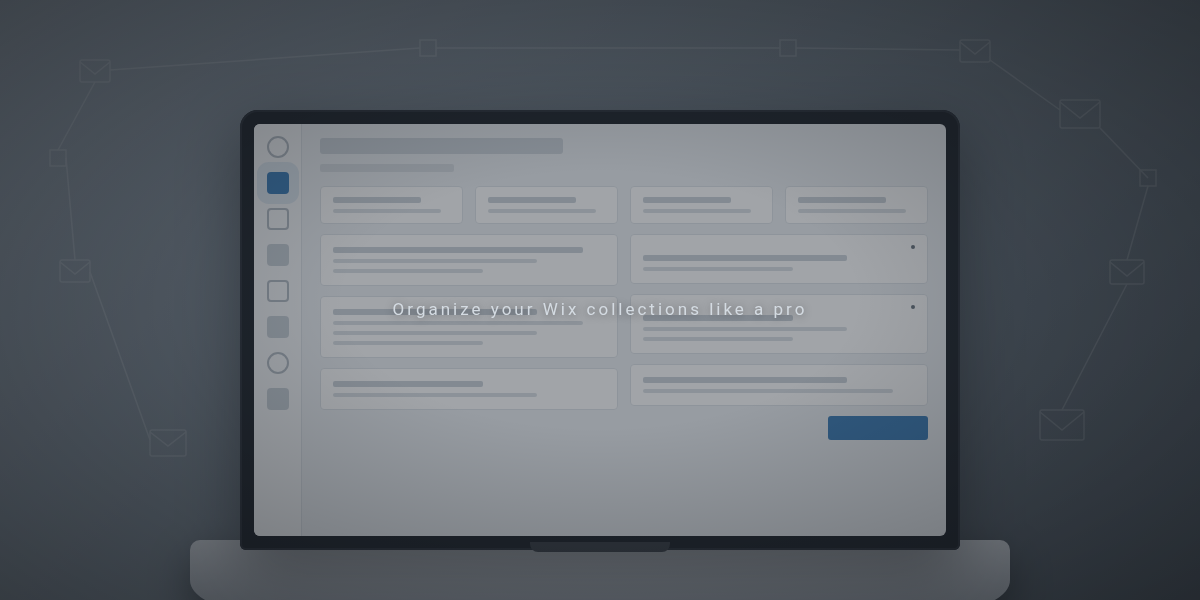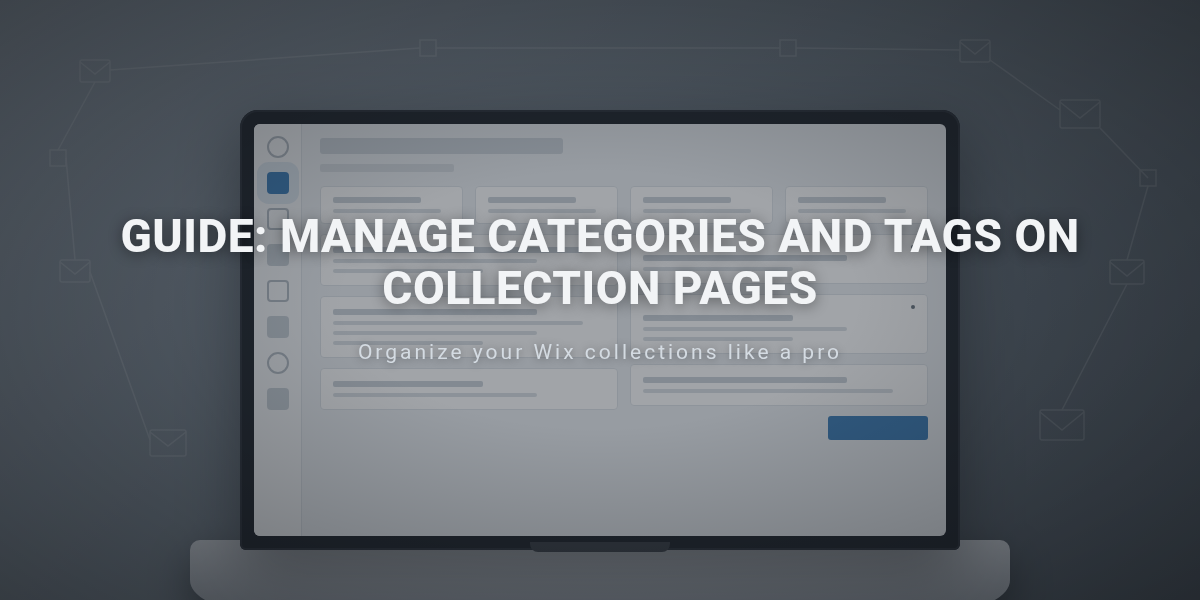--- a/index.html
+++ b/index.html
@@ -109,21 +109,21 @@
       color: #f2f4f6;
       font-weight: 800;
       font-size: 46px;
       line-height: 1.12;
       letter-spacing: 0.5px;
       text-shadow: 0 2px 14px rgba(0,0,0,0.45);
     }
     .hero p {
       margin-top: 26px;
       color: #d4dbe2;
-      font-size: 21px;
+      font-size: 17px;
       letter-spacing: 3px;
       font-weight: 400;
       text-shadow: 0 1px 8px rgba(0,0,0,0.4);
     }
   </style>
 </head>
 <body>
 
 <div class="canvas">
 
@@ -237,17 +237,16 @@
         </div>
       </div>
     </div>
     <div class="laptop-hinge"></div>
   </div>
 
   <div class="dim"></div>
   <div class="vignette"></div>
 
   <div class="hero">
-    <h1>GUIDE: MANAGE CATEGORIES AND TAGS ON COLLECTION PAGES</h1>
     <p>Organize your Wix collections like a pro</p>
   </div>
 
 </div>
 
 </body></html>

